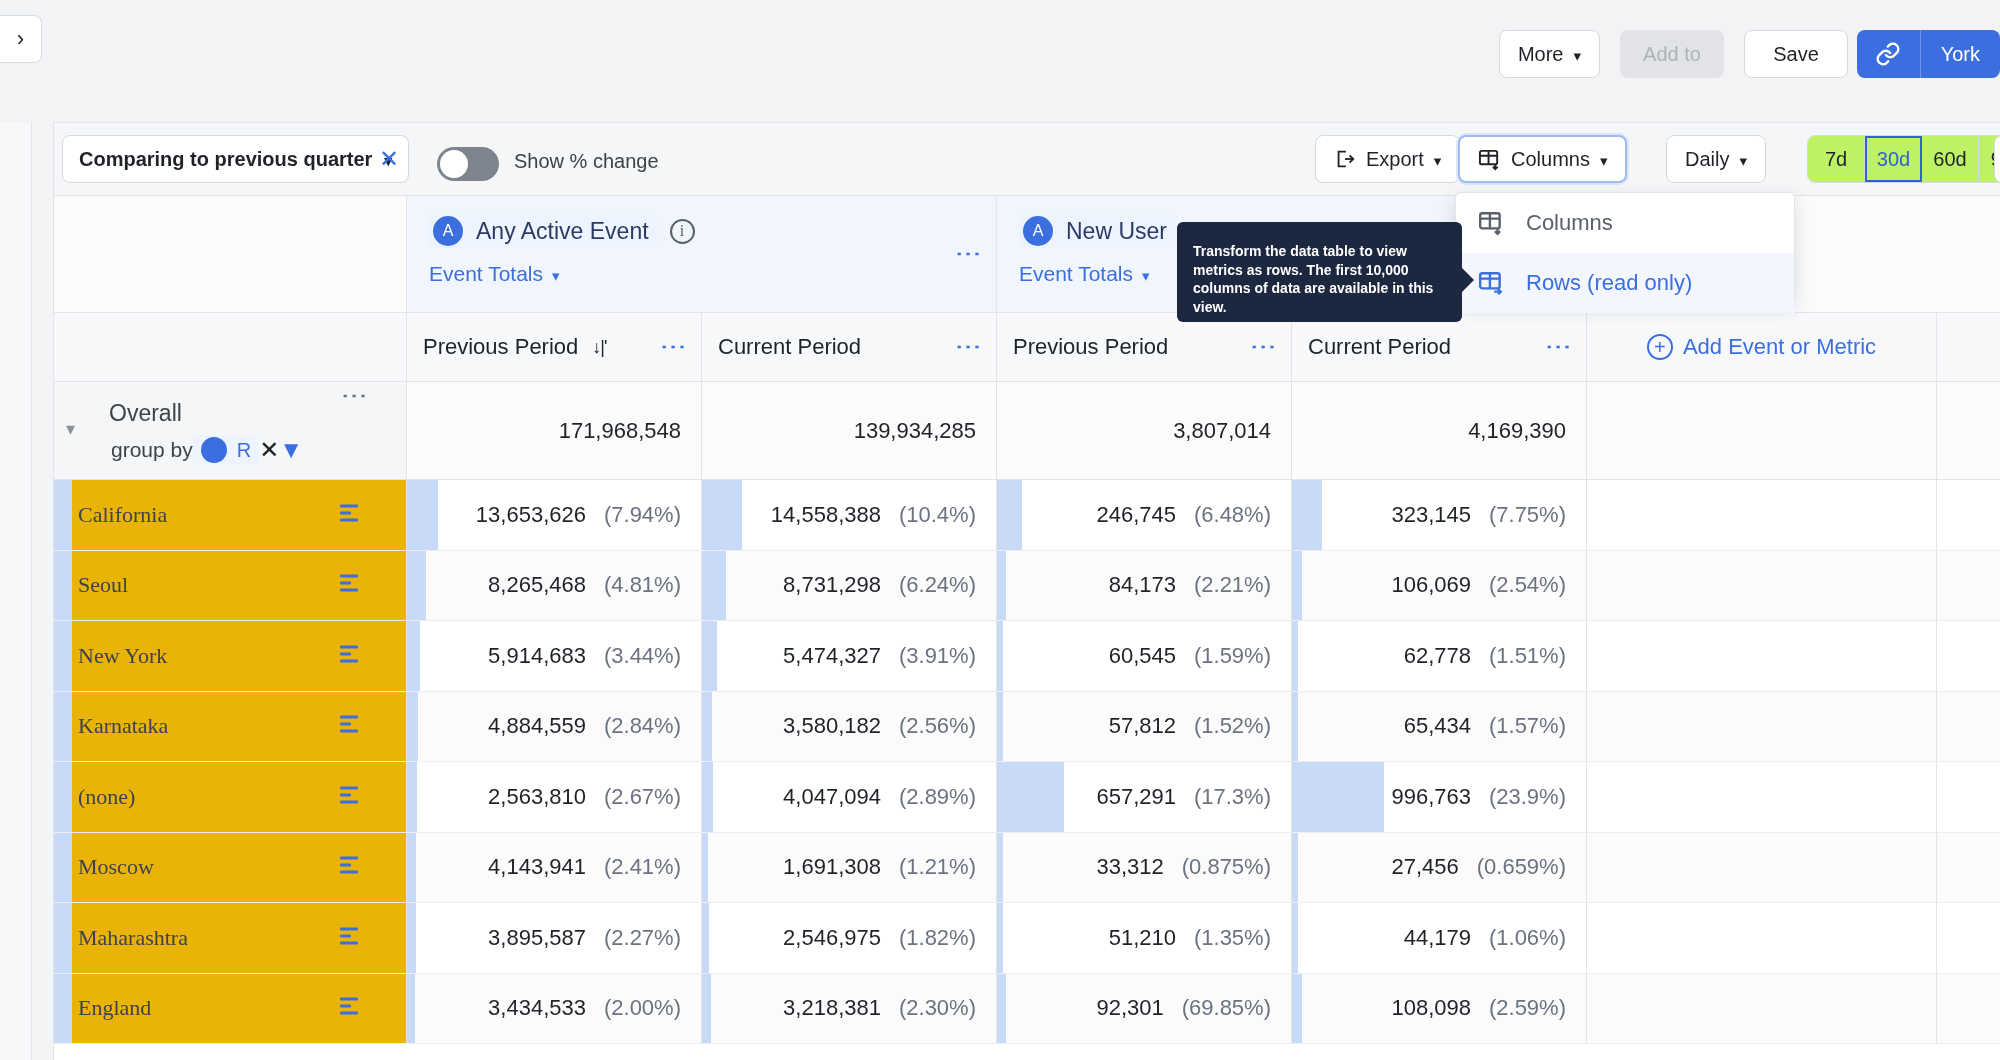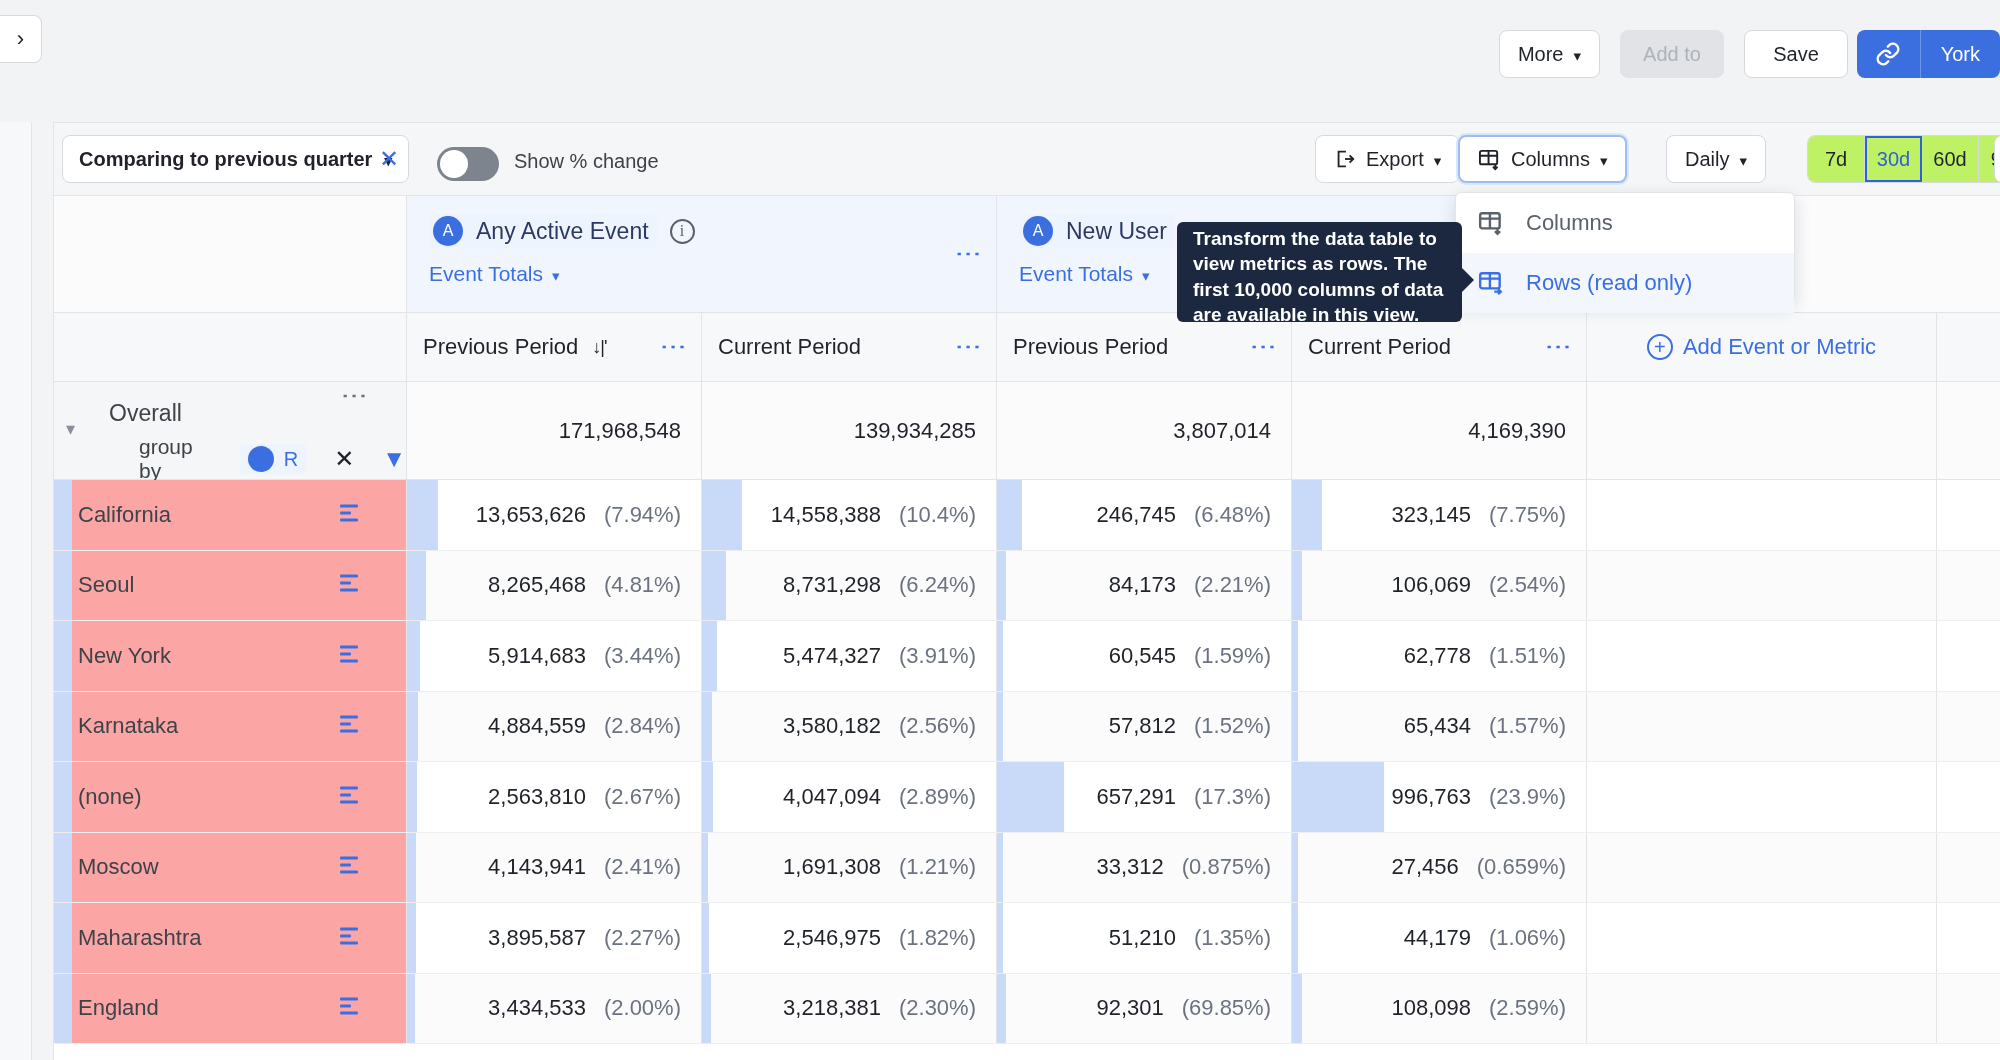--- a/index.html
+++ b/index.html
@@ -113,21 +113,21 @@
   }
   #col-menu .mi {
     height: 60px; display: flex; align-items: center; gap: 22px; padding: 0 22px;
     font-size: 22px; color: #5a616b; cursor: pointer;
   }
   #col-menu .mi.sel { background: #f3f6fc; color: #3b6fe0; }
 
   #tooltip {
     position: absolute; left: 1177px; top: 222px; width: 285px; height: 100px;
     background: #1c2740; color: #fff; border-radius: 6px; z-index: 50;
-    padding: 4px 16px; font-size: 19px; line-height: 1.33; font-weight: bold;
+    padding: 20px 16px; font-size: 14px; line-height: 1.33; font-weight: bold;
   }
   #tooltip .arrow {
     position: absolute; right: -12px; top: 46px; width: 0; height: 0;
     border-top: 12px solid transparent; border-bottom: 12px solid transparent;
     border-left: 12px solid #1c2740;
   }
 
   
   #table {
     position: absolute; left: 53px; top: 196px; width: 1947px; height: 864px;
@@ -185,37 +185,37 @@
     font-size: 22px; color: #1f2329; position: relative;
   }
   .sub-cell .sortmark { margin-left: 14px; font-size: 18px; color:#1f2329; letter-spacing:-1px;}
 
   
   #overall-row { height: 98px; background: #f5f6f7; border-bottom: 1px solid #e2e4e8; }
   #overall-row .c-data, #overall-row .c-add, #overall-row .c-tail { background: #fbfbfc; }
   #overall-name { position: relative; height: 100%; background: #f5f6f7; }
   #ov-chev { position:absolute; left: 12px; top: 36px; color: #8a9099; font-size: 18px; cursor:pointer;}
   #ov-title { position:absolute; left: 55px; top: 18px; font-size: 23px; color: #3d4349; }
-  #ov-group { position:absolute; left: 57px; top: 53px; display:flex; align-items:center; gap: 28px; font-size:21px; color:#3d4349;}
+  #ov-group { position:absolute; left: 57px; top: 53px; display:flex; align-items:center; gap: 0; font-size:21px; color:#3d4349;}
   #ov-group .gpill { background:#eef4fe; border-radius:4px; padding: 2px 8px; display:flex; align-items:center; gap:10px;}
   #ov-group .gpill .ev-badge { width:26px;height:26px;font-size:14px;}
   #ov-group .gpill span { color:#3b6fe0; font-size: 20px; }
   .ov-kebab { position:absolute; right: 48px; top: 14px; }
   .num-cell {
     height: 100%; display: flex; align-items: center; justify-content: flex-end;
     padding-right: 20px; font-size: 22px; color: #1f2329; position: relative;
   }
   .num-cell .pct { color: #6b7280; margin-left: 18px; }
   .bar {
     position: absolute; left: 0; top: 0; bottom: 0; background: #c9daf8;
   }
 
   
   .drow { height: 70.5px; border-bottom: 1px solid #eceef1; }
-  .drow .c-name { position: relative; background: #fca5a5; }
+  .drow .c-name { position: relative; background: #eab308; font-family: Liberation Serif, serif; }
   .drow.alt .c-data, .drow.alt .c-add, .drow.alt .c-tail { background: #fbfbfc; }
   .drow .c-data, .drow .c-add, .drow .c-tail { background: #ffffff; }
   .namebar { position:absolute; left:0; top:0; bottom:0; width: 18px; background: #c9daf8; }
   .dname { position:absolute; left: 24px; top: 50%; transform: translateY(-50%); font-size: 22px; color:#3d4349;}
   .rowmenu {
     position:absolute; right: 48px; top: 50%; transform: translateY(-50%);
     color: #3b6fe0; font-size: 20px; line-height: 1; cursor: pointer;
   }
   .rowmenu .l1, .rowmenu .l2, .rowmenu .l3 { height: 3px; background:#3b6fe0; margin-bottom:4px; border-radius:1px;}
   .rowmenu .l1 { width: 18px; } .rowmenu .l2 { width: 11px; } .rowmenu .l3 { width: 18px; }

